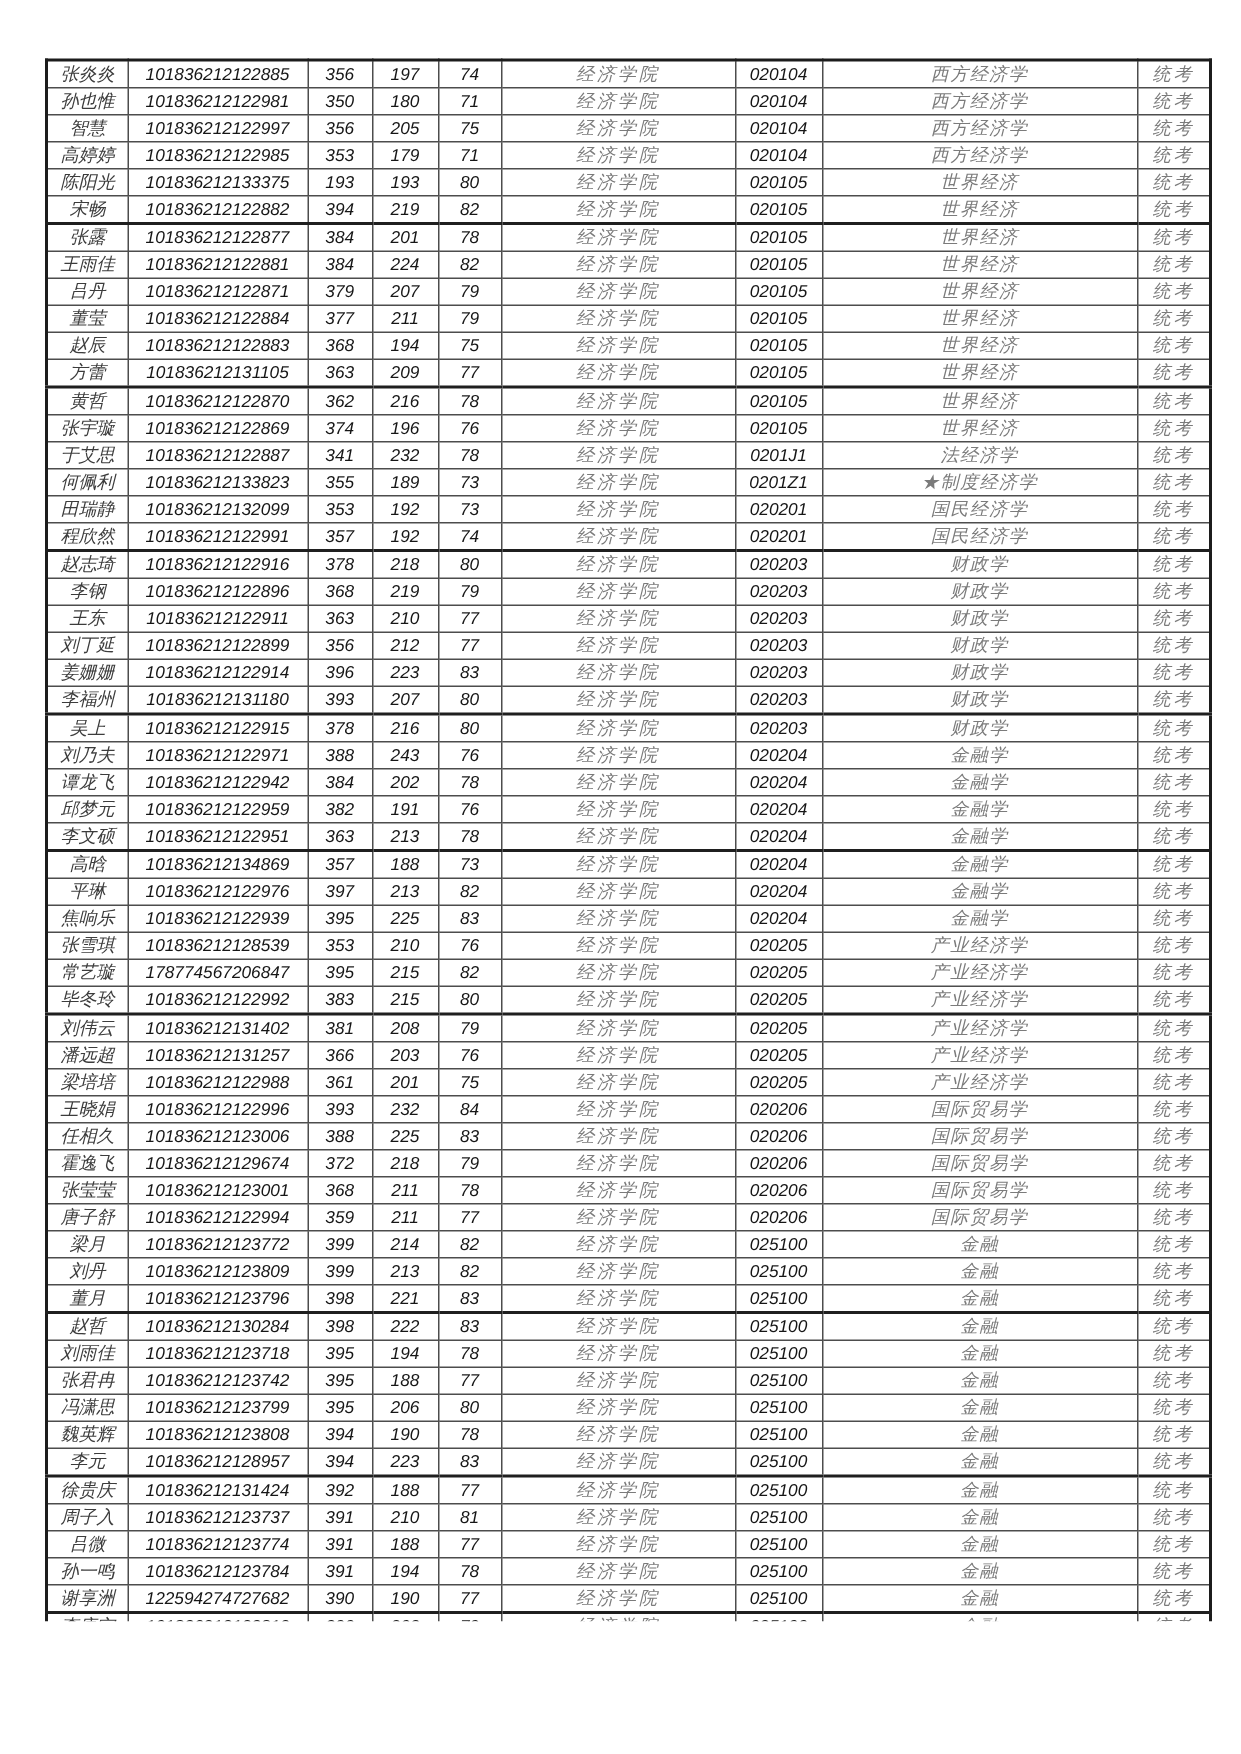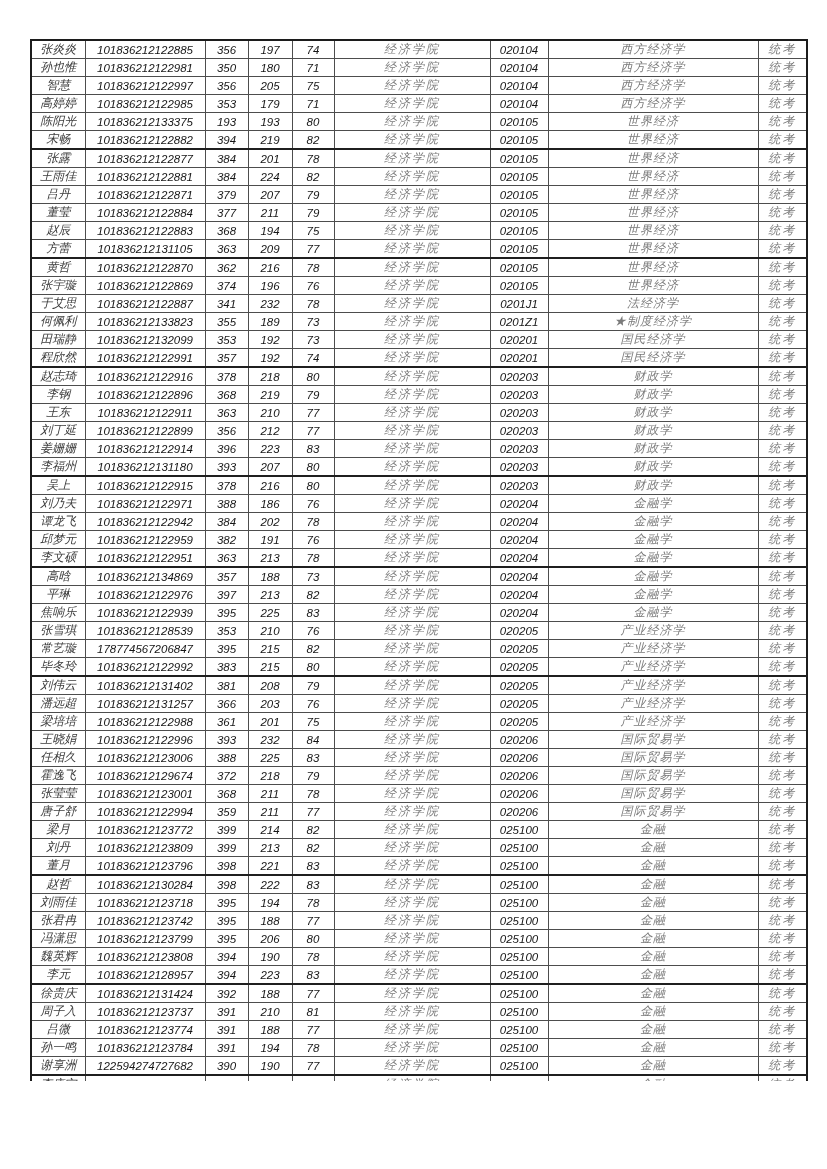--- a/index.html
+++ b/index.html
@@ -361,21 +361,21 @@
           <td class="c-score">80</td>
           <td class="c-college">经济学院</td>
           <td class="c-code">020203</td>
           <td class="c-major">财政学</td>
           <td class="c-exam">统考</td>
         </tr>
         <tr>
           <td class="c-name">刘乃夫</td>
           <td class="c-num">101836212122971</td>
           <td class="c-score">388</td>
-          <td class="c-score">186</td>
+          <td class="c-score">243</td>
           <td class="c-score">76</td>
           <td class="c-college">经济学院</td>
           <td class="c-code">020204</td>
           <td class="c-major">金融学</td>
           <td class="c-exam">统考</td>
         </tr>
         <tr>
           <td class="c-name">谭龙飞</td>
           <td class="c-num">101836212122942</td>
           <td class="c-score">384</td>

